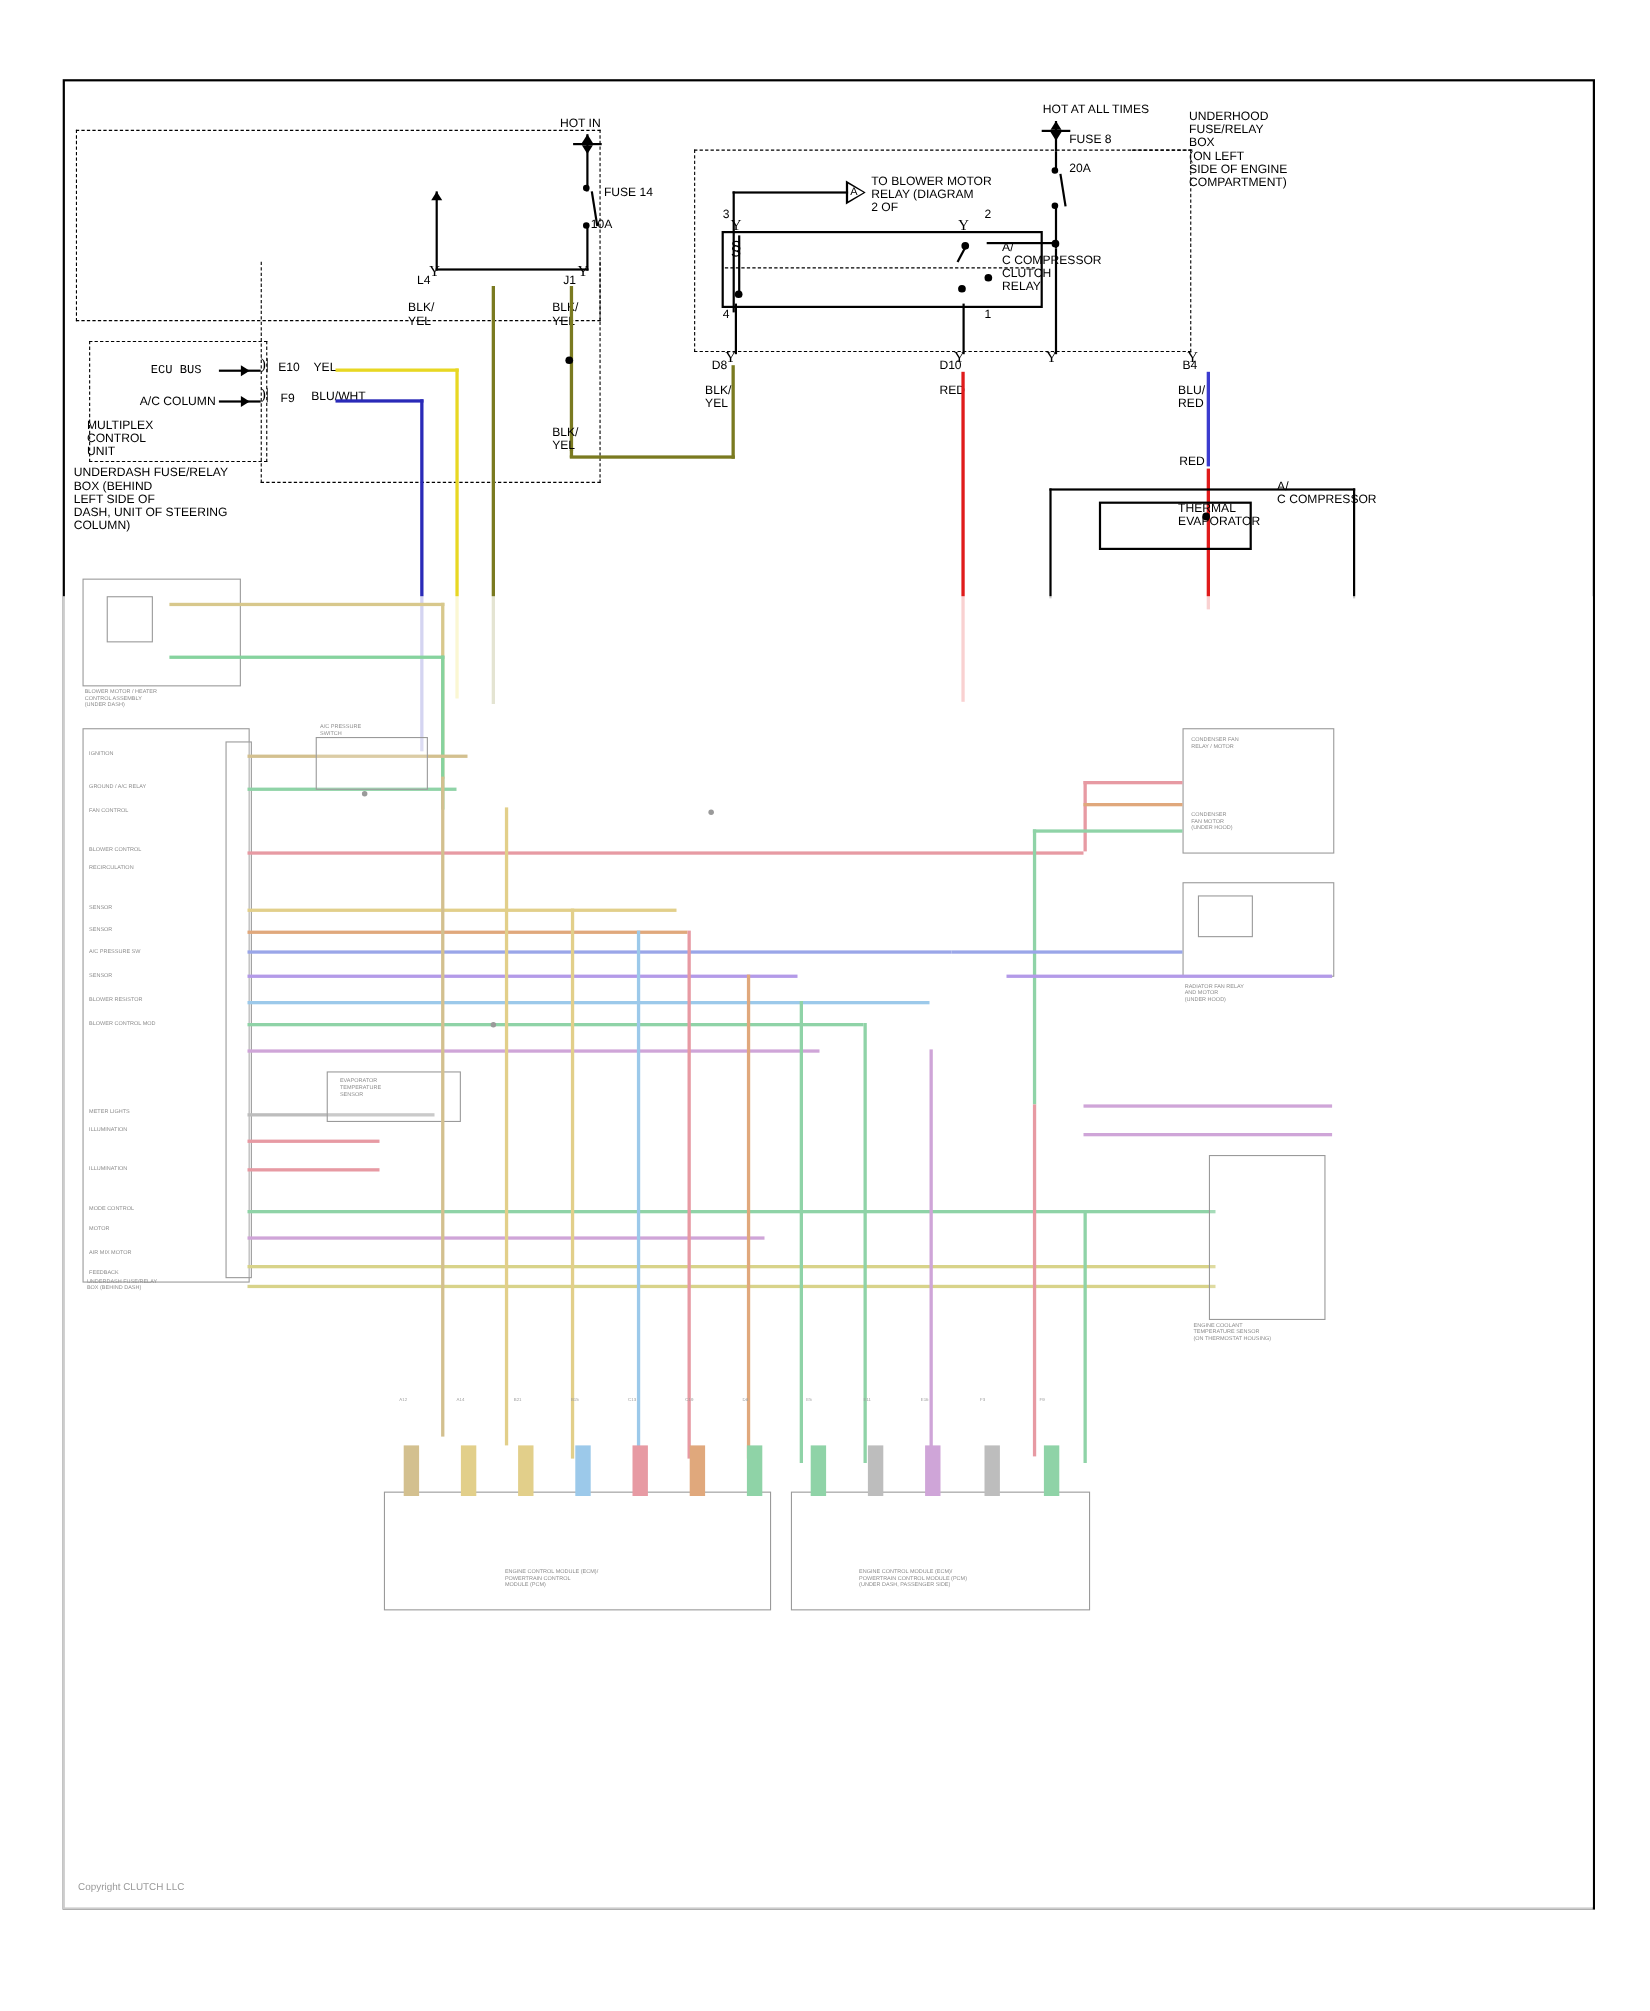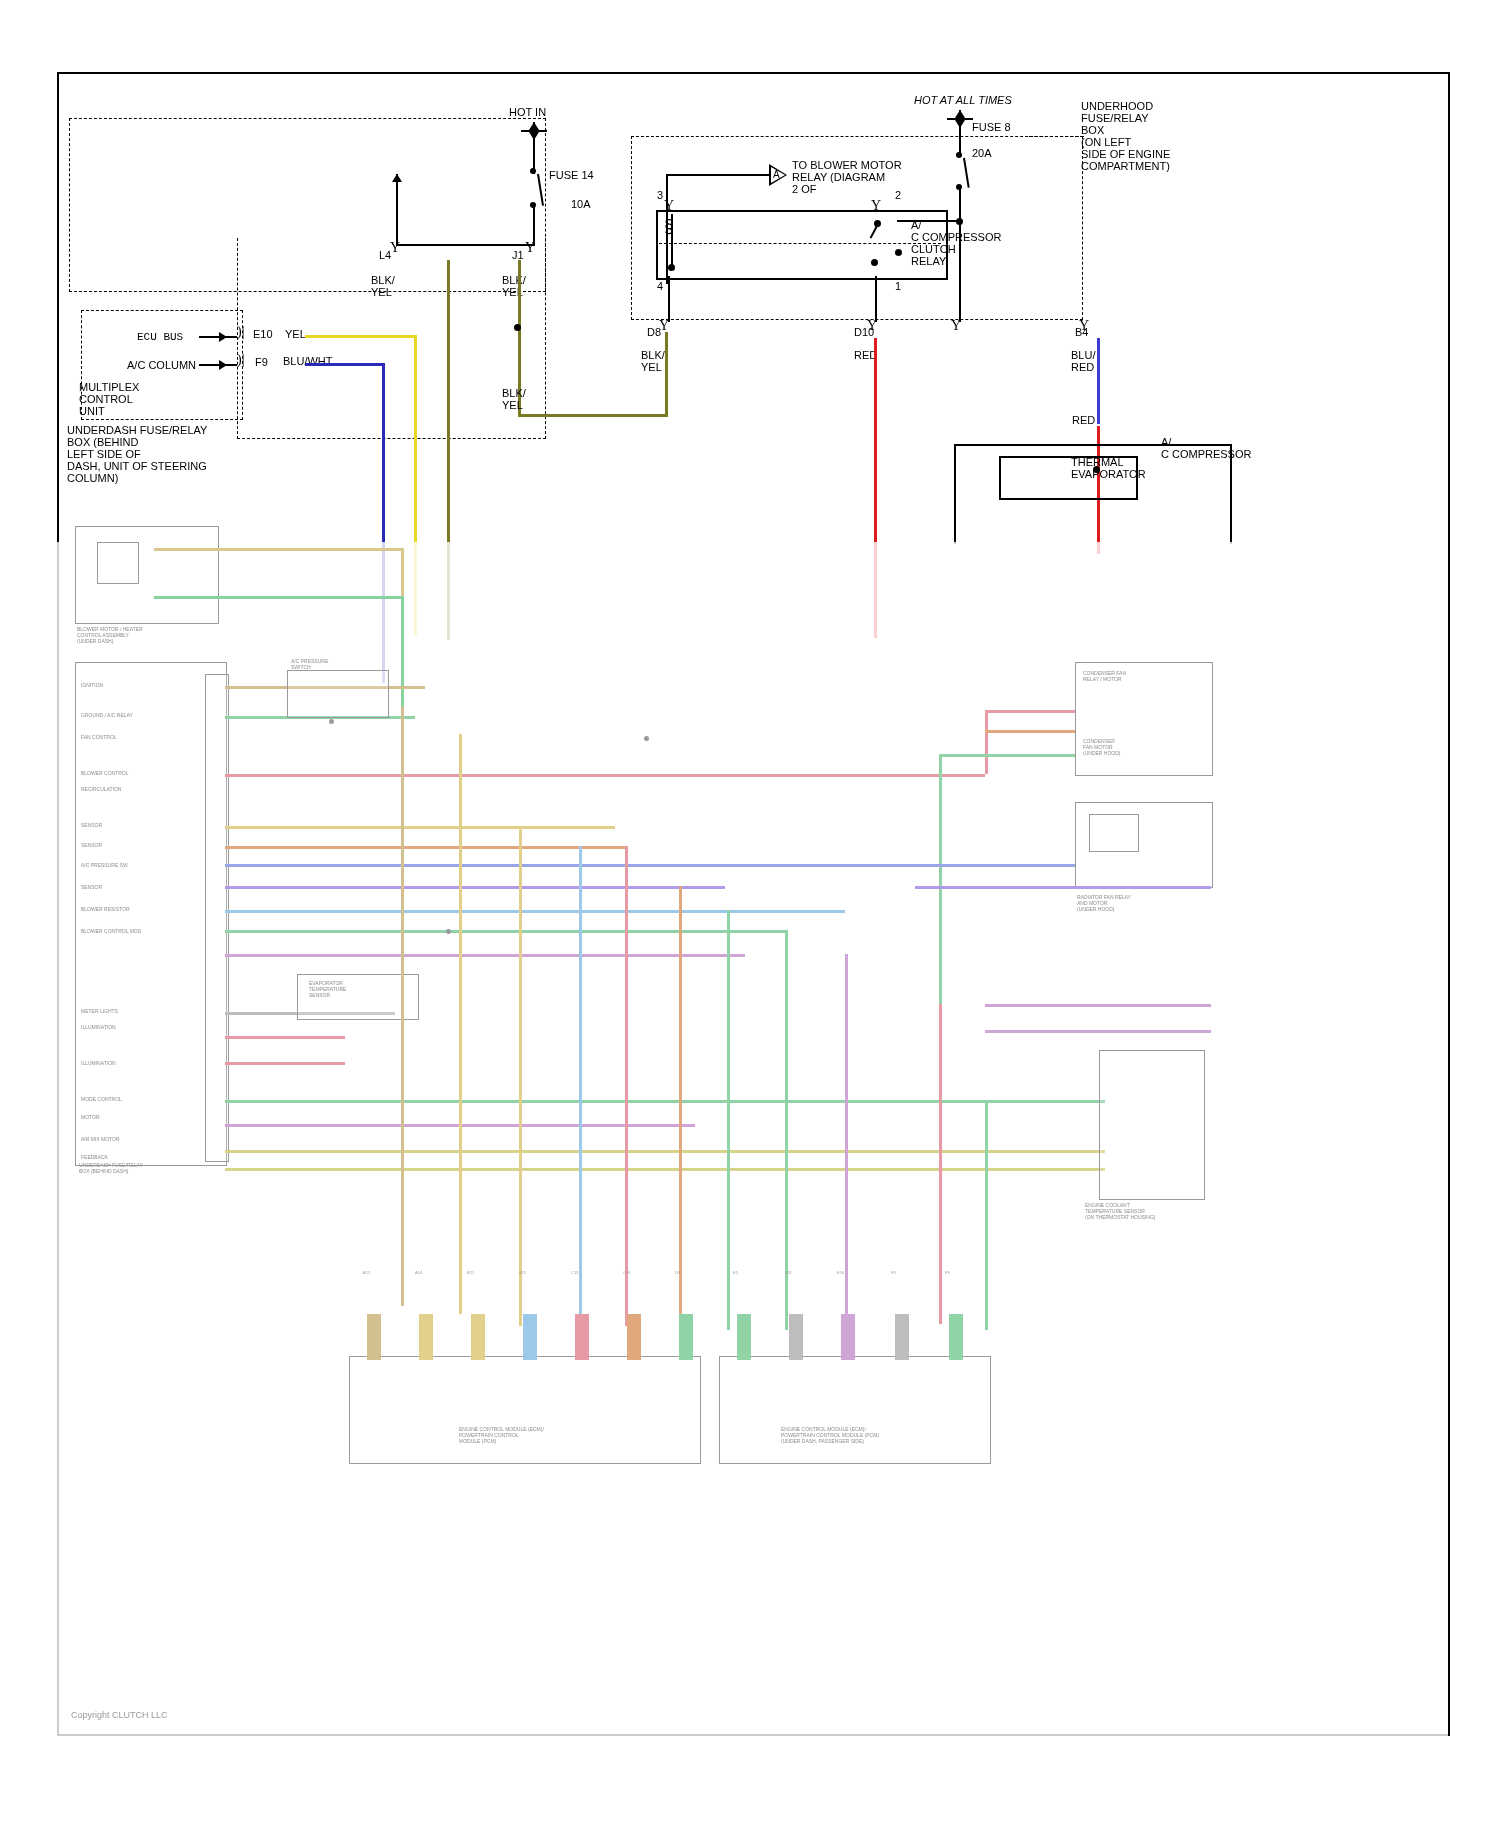--- a/index.html
+++ b/index.html
@@ -74,21 +74,21 @@
     <div class="wire v" style="left:474px;top:48px;height:28px;"></div>
     <div class="wire h" style="left:462px;top:56px;width:26px;"></div>
     <div class="arrowU" style="left:470px;top:48px;"></div>
     <div class="arrowD" style="left:470px;top:58px;"></div>
     <div class="wire v" style="left:474px;top:76px;height:24px;"></div>
     <div class="dot" style="left:471px;top:94px;width:6px;height:6px;"></div>
     <div class="wire v" style="left:478px;top:100px;height:32px;transform:rotate(-9deg);transform-origin:top;"></div>
     <div class="dot" style="left:471px;top:128px;width:6px;height:6px;"></div>
     <div class="wire v" style="left:474px;top:132px;height:40px;"></div>
     <div class="t" style="left:490px;top:95px;">FUSE 14</div>
-    <div class="t" style="left:512px;top:124px;text-align:center;">10A</div>
+    <div class="t" style="left:478px;top:124px;text-align:center;">10A</div>
 
     <div class="wire h" style="left:337px;top:170px;width:139px;"></div>
     <div class="wire v" style="left:337px;top:100px;height:72px;"></div>
     <div class="arrowU" style="left:333px;top:100px;"></div>
 
     <div class="conn" style="left:331px;top:166px;">Y</div>
     <div class="t" style="left:320px;top:175px;">L4</div>
     <div class="t" style="left:312px;top:200px;">BLK/
 YEL</div>
     <div class="lowwire" style="left:388px;top:186px;width:3px;height:380px;background:#7a7a20;"></div>
@@ -107,21 +107,21 @@
 
     <div class="dash" style="left:572px;top:62px;width:450px;height:182px;"></div>
     <div class="dashline-h" style="left:970px;top:62px;width:55px;"></div>
     <div class="t" style="left:1022px;top:26px;">UNDERHOOD
 FUSE/RELAY
 BOX
 (ON LEFT
 SIDE OF ENGINE
 COMPARTMENT)</div>
 
-    <div class="t" style="left:855px;top:20px;font-style:italic;">HOT AT ALL TIMES</div>
+    <div class="t" style="left:889px;top:20px;">HOT AT ALL TIMES</div>
     <div class="wire v" style="left:900px;top:36px;height:28px;"></div>
     <div class="wire h" style="left:888px;top:44px;width:26px;"></div>
     <div class="arrowU" style="left:896px;top:36px;"></div>
     <div class="arrowD" style="left:896px;top:46px;"></div>
     <div class="wire v" style="left:900px;top:64px;height:18px;"></div>
     <div class="dot" style="left:897px;top:78px;width:6px;height:6px;"></div>
     <div class="wire v" style="left:904px;top:84px;height:30px;transform:rotate(-9deg);transform-origin:top;"></div>
     <div class="dot" style="left:897px;top:110px;width:6px;height:6px;"></div>
     <div class="wire v" style="left:900px;top:115px;height:37px;"></div>
     <div class="t" style="left:913px;top:47px;">FUSE 8</div>

